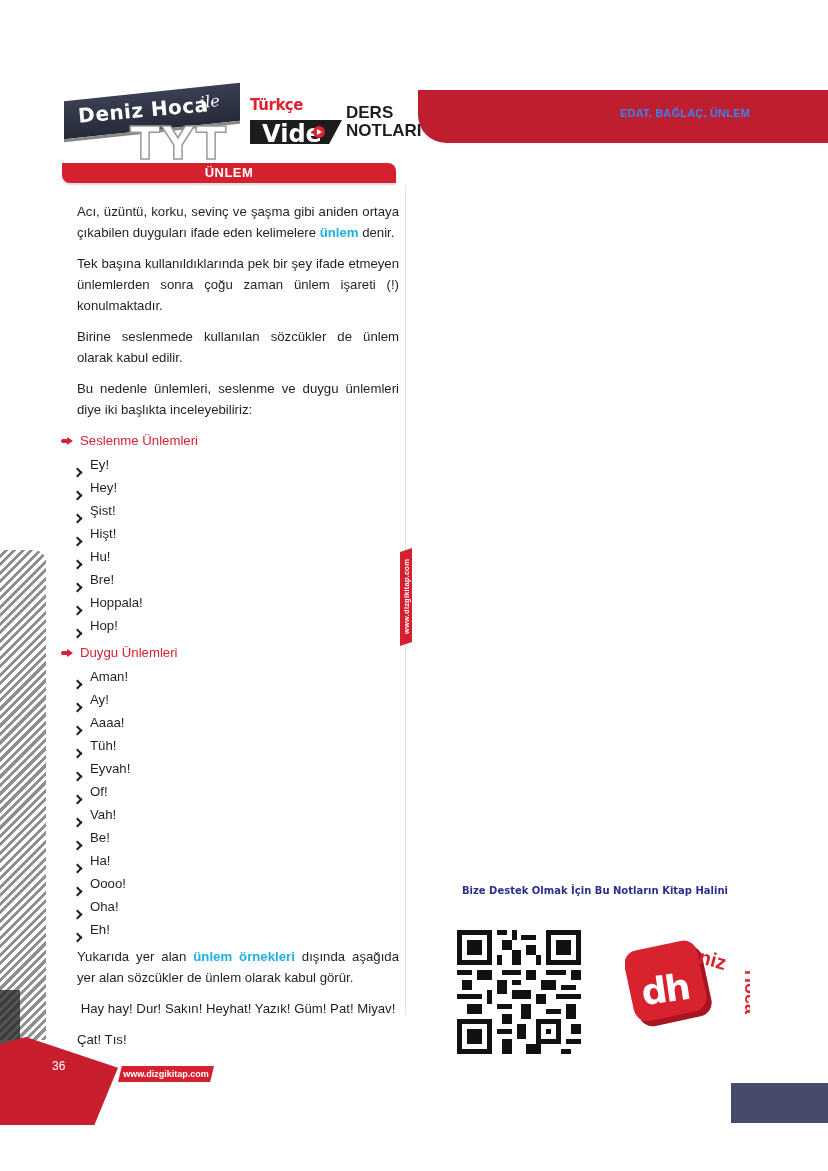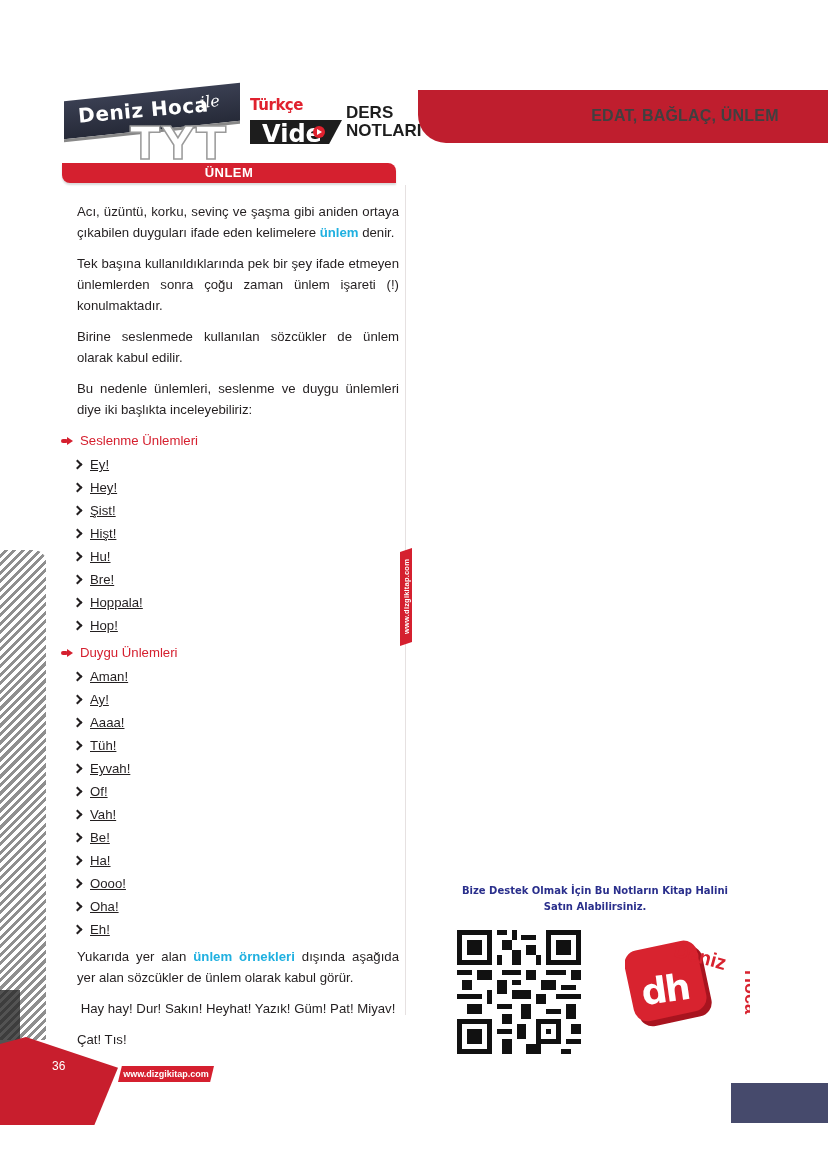--- a/index.html
+++ b/index.html
@@ -61,21 +61,21 @@
   }
 
   
   .header-band {
     left: 418px; top: 90px; width: 410px; height: 53px;
     background: #bf1e2e;
     border-bottom-left-radius: 28px;
   }
   .header-title {
     left: 560px; top: 107px; width: 250px; text-align: center;
-    color: #404040; font-weight: bold; font-size: 16px; letter-spacing: 0.2px;
+    color: #3b82f6; font-weight: bold; font-size: 11px; letter-spacing: 0.2px;
   }
 
   
   .section-bar {
     left: 62px; top: 163px; width: 334px; height: 20px;
     background: #d5202f;
     border-top-right-radius: 8px; border-bottom-left-radius: 8px;
     box-shadow: 0 2px 2px rgba(0,0,0,0.15);
     text-align: center; color: #fff; font-weight: bold; font-size: 13px; line-height: 20px;
     letter-spacing: 0.5px;
@@ -103,21 +103,21 @@
     display: inline-block; width: 12px; height: 6px; margin-right: 7px; position: relative;
   }
   .arrow-icon::before {
     content: ""; position: absolute; left: 0; top: 1px; width: 7px; height: 4px; background: #d5202f; border-radius: 2px;
   }
   .arrow-icon::after {
     content: ""; position: absolute; left: 6px; top: -1px;
     border-left: 6px solid #d5202f; border-top: 4px solid transparent; border-bottom: 4px solid transparent;
   }
   ul.items { list-style: none; margin: 0 0 5px 0; padding: 0 0 0 13px; }
-  ul.items li { height: 23px; line-height: 23px; display: flex; align-items: center; text-decoration: underline; }
+  ul.items li { height: 23px; line-height: 23px; display: flex; align-items: flex-end; }
   .chev-icon {
     display: inline-block; width: 5px; height: 5px;
     border-right: 2.2px solid #231f20; border-bottom: 2.2px solid #231f20;
     transform: rotate(-45deg); margin-right: 9px; margin-left: 0;
   }
 
   
   .stripes {
     left: 0; top: 550px; width: 46px; height: 490px;
     background: repeating-linear-gradient(135deg, #ffffff 0 3px, #8f8f8f 3px 6px);
@@ -286,21 +286,20 @@
   <p style="text-align:center;">Hay hay! Dur! Sakın! Heyhat! Yazık! Güm! Pat! Miyav!</p>
   <p style="text-align:left;">Çat! Tıs!</p>
 </div>
 
 <div class="abs footer-red"></div>
 <div class="abs page-num">36</div>
 <div class="abs footer-url">www.dizgikitap.com</div>
 
 <div class="abs promo-text">
   <div>Bize Destek Olmak İçin Bu Notların Kitap Halini</div>
-  <div>Satın Alabilirsiniz.</div>
 </div>
 
 <svg class="abs qr" viewBox="0 0 25 25" shape-rendering="crispEdges">
   <rect width="25" height="25" fill="#fff"></rect>
   <g fill="#111">
     <path d="M0 0h7v7h-7zM1 1v5h5v-5zM2 2h3v3h-3z" fill-rule="evenodd"></path>
     <path d="M18 0h7v7h-7zM19 1v5h5v-5zM20 2h3v3h-3z" fill-rule="evenodd"></path>
     <path d="M0 18h7v7h-7zM1 19v5h5v-5zM2 20h3v3h-3z" fill-rule="evenodd"></path>
     <rect x="8" y="0" width="2" height="1"></rect>
       <rect x="11" y="0" width="1" height="2"></rect>

